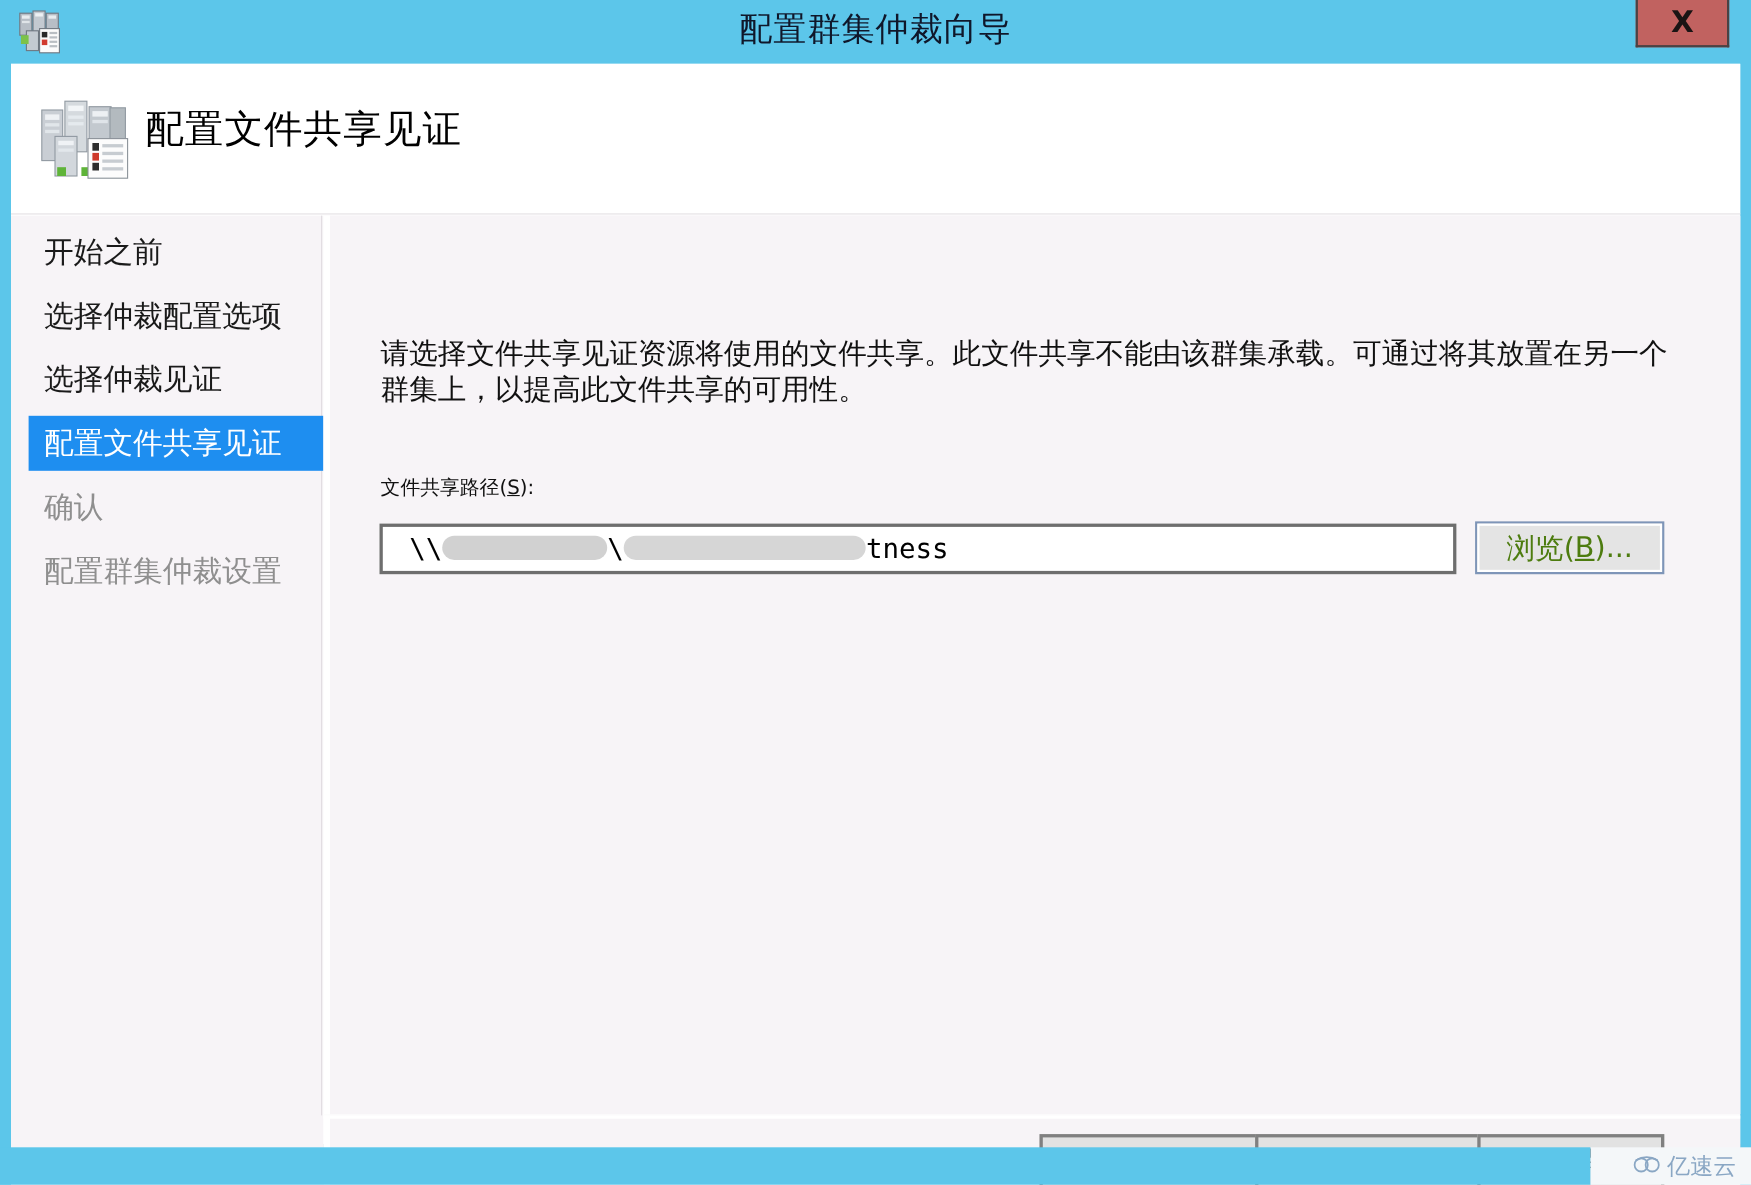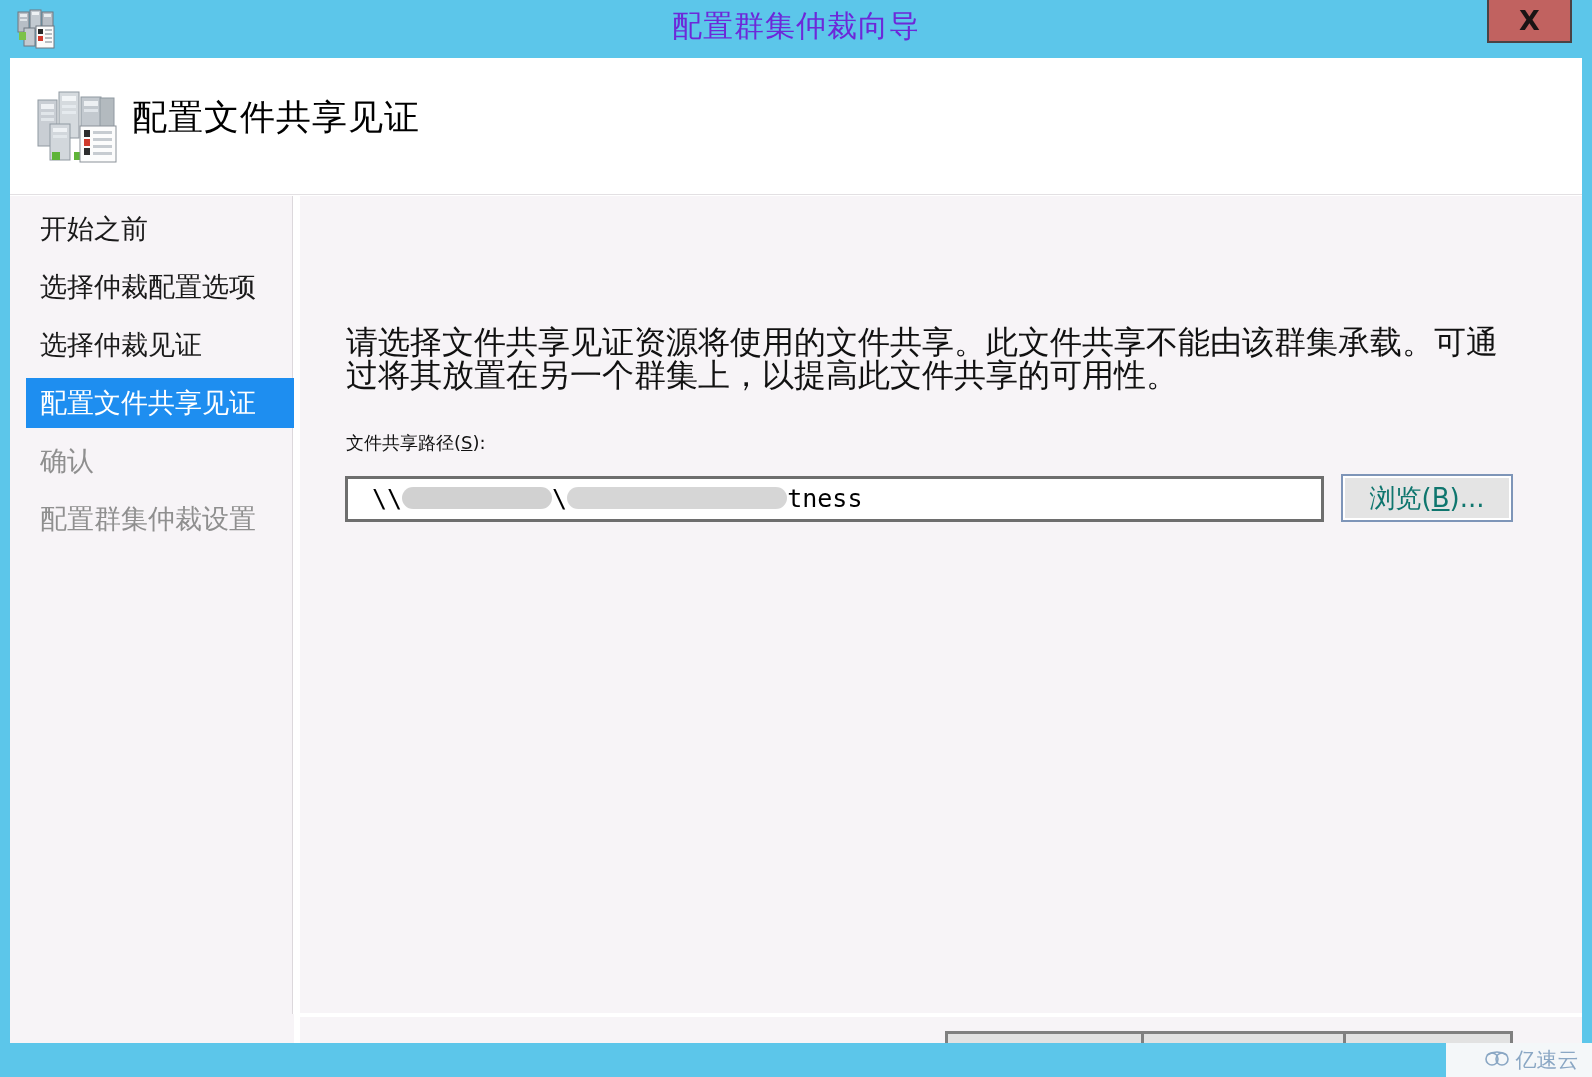--- a/index.html
+++ b/index.html
@@ -24,21 +24,21 @@
   }
   #title-icon {
     position: absolute; left: 16px; top: 8px;
     width: 44px; height: 42px;
   }
   #title-text {
     position: absolute; left: 0; top: 6px;
     width: 1592px;
     text-align: center;
     font-size: 30px;
-    color: #6d28d9;
+    color: #0f172a;
     letter-spacing: 1px;
     font-family: "DejaVu Sans", "Liberation Sans", sans-serif;
   }
   #close-button {
     position: absolute; left: 1487px; top: 0px;
     width: 85px; height: 43px;
     background: #c16260;
     border: 2px solid #4a4244;
     border-top: none;
     color: #1a1414;
@@ -105,24 +105,23 @@
     border-left: 6px solid #ffffff;
   }
   #content-inner {
     position: absolute; left: 0; top: 0;
     width: 1282px; height: 817px;
     background: #f7f4f7;
   }
   #description {
     position: absolute; left: 46px; top: 110px;
     width: 1175px;
-    font-size: 32px;
+    font-size: 26px;
     line-height: 33px;
     color: #111111;
-    margin-top: 20px;
   }
   #field-label {
     position: absolute; left: 46px; top: 235px;
     font-size: 18px;
     color: #111111;
   }
   #field-label u { text-decoration: underline; }
 
   #path-input {
     position: absolute; left: 45px; top: 280px;
@@ -152,21 +151,21 @@
 
   #browse-button {
     position: absolute; left: 1041px; top: 278px;
     width: 172px; height: 48px;
     background: #e4e4e4;
     border: 2px solid #7e95b8;
     outline: 2px solid #ffffff;
     outline-offset: -4px;
     display: flex; align-items: center; justify-content: center;
     font-size: 26px;
-    color: #0f766e;
+    color: #4d7c0f;
     cursor: pointer;
   }
   #browse-button u { text-decoration: underline; }
 
   
   #buttonbar {
     position: absolute; left: 284px; top: 956px;
     width: 1288px; height: 87px;
     background: #f7f4f7;
     border-left: 6px solid #ffffff;

